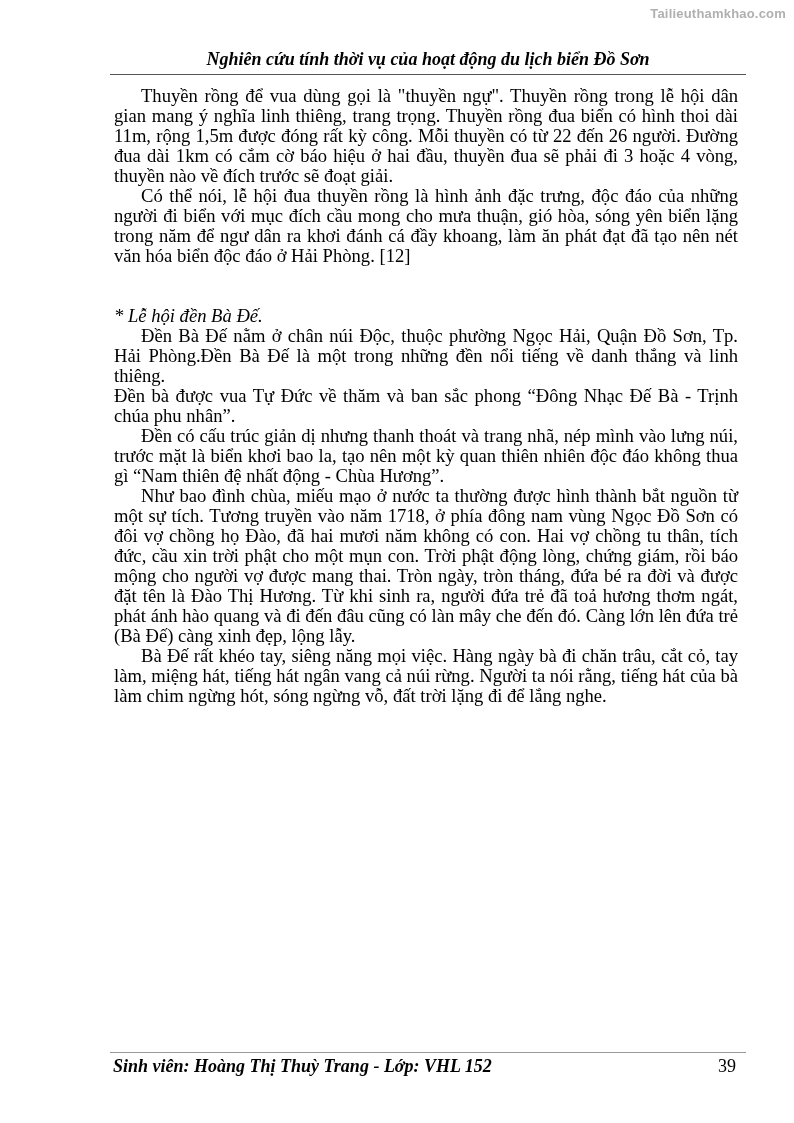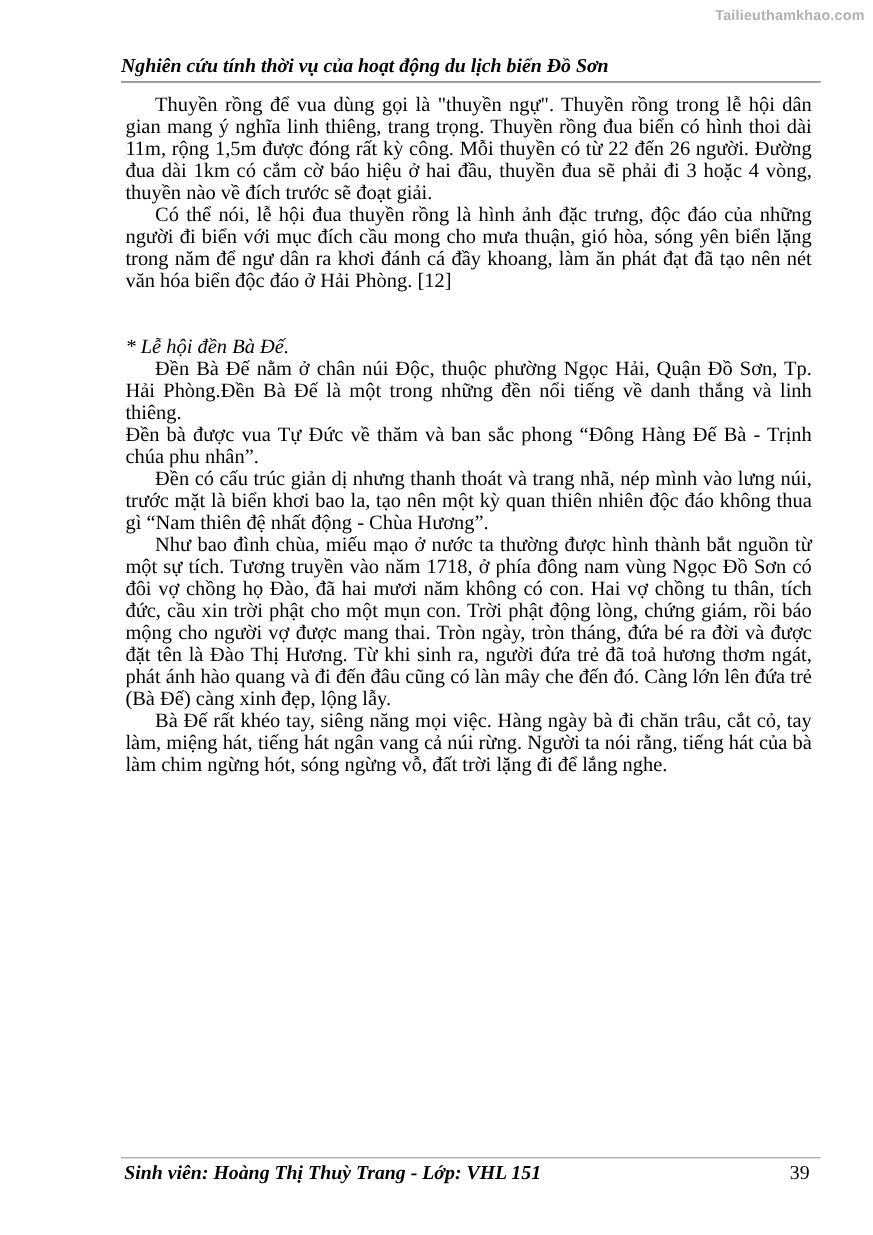--- a/index.html
+++ b/index.html
@@ -1,20 +1,20 @@
 <!DOCTYPE html>
 <html><head>
   <meta charset="utf-8">
   <style>
     html, body { margin: 0; padding: 0; background: #ffffff; }
     body { width: 794px; height: 1123px; position: relative; overflow: hidden;
            font-family: "Liberation Serif", "DejaVu Serif", serif; color: #000; }
     .watermark { position: absolute; top: 6px; right: 8px; font-family: "Liberation Sans", "DejaVu Sans", sans-serif;
                  font-size: 13px; color: #b0b0b0; letter-spacing: 0.2px; font-weight: bold; }
-    .header-title { position: absolute; top: 48px; left: 110px; width: 636px; text-align: left;
+    .header-title { position: absolute; top: 48px; left: 110px; width: 636px; text-align: center;
                     font-weight: bold; font-style: italic; font-size: 18px; line-height: 22px; }
     .header-rule { position: absolute; top: 74px; left: 110px; width: 636px; height: 0;
                    border-top: 1.3px solid #555; }
     .body { position: absolute; top: 86px; left: 114px; width: 624px; font-size: 18.6px; line-height: 20px; }
     .p { margin: 0; text-align: justify; text-align-last: left; }
     .indent { text-indent: 27px; }
     .heading-italic { font-style: italic; margin-top: 40px; }
     .footer-rule { position: absolute; top: 1052px; left: 110px; width: 636px; border-top: 1.5px solid #9a9a9a; }
     .footer-left { position: absolute; top: 1054px; left: 113px; font-weight: bold; font-style: italic; font-size: 18px; line-height: 24px; }
     .footer-right { position: absolute; top: 1054px; right: 58px; font-size: 18px; line-height: 24px; }
@@ -25,21 +25,21 @@
 <div class="watermark">Tailieuthamkhao.com</div>
 
 <div class="header-title">Nghiên cứu tính thời vụ của hoạt động du lịch biển Đồ Sơn</div>
 <div class="header-rule"></div>
 
 <div class="body">
   <p class="p indent">Thuyền rồng để vua dùng gọi là "thuyền ngự". Thuyền rồng trong lễ hội dân gian mang ý nghĩa linh thiêng, trang trọng. Thuyền rồng đua biển có hình thoi dài 11m, rộng 1,5m được đóng rất kỳ công. Mỗi thuyền có từ 22 đến 26 người. Đường đua dài 1km có cắm cờ báo hiệu ở hai đầu, thuyền đua sẽ phải đi 3 hoặc 4 vòng, thuyền nào về đích trước sẽ đoạt giải.</p>
   <p class="p indent">Có thể nói, lễ hội đua thuyền rồng là hình ảnh đặc trưng, độc đáo của những người đi biển với mục đích cầu mong cho mưa thuận, gió hòa, sóng yên biển lặng trong năm để ngư dân ra khơi đánh cá đầy khoang, làm ăn phát đạt đã tạo nên nét văn hóa biển độc đáo ở Hải Phòng. [12]</p>
   <p class="p heading-italic">* Lễ hội đền Bà Đế.</p>
   <p class="p indent">Đền Bà Đế nằm ở chân núi Độc, thuộc phường Ngọc Hải, Quận Đồ Sơn, Tp. Hải Phòng.Đền Bà Đế là một trong những đền nổi tiếng về danh thắng và linh thiêng.</p>
-  <p class="p">Đền bà được vua Tự Đức về thăm và ban sắc phong “Đông Hàng Đế Bà - Trịnh chúa phu nhân”.</p>
+  <p class="p">Đền bà được vua Tự Đức về thăm và ban sắc phong “Đông Nhạc Đế Bà - Trịnh chúa phu nhân”.</p>
   <p class="p indent">Đền có cấu trúc giản dị nhưng thanh thoát và trang nhã, nép mình vào lưng núi, trước mặt là biển khơi bao la, tạo nên một kỳ quan thiên nhiên độc đáo không thua gì “Nam thiên đệ nhất động - Chùa Hương”.</p>
   <p class="p indent">Như bao đình chùa, miếu mạo ở nước ta thường được hình thành bắt nguồn từ một sự tích. Tương truyền vào năm 1718, ở phía đông nam vùng Ngọc Đồ Sơn có đôi vợ chồng họ Đào, đã hai mươi năm không có con. Hai vợ chồng tu thân, tích đức, cầu xin trời phật cho một mụn con. Trời phật động lòng, chứng giám, rồi báo mộng cho người vợ được mang thai. Tròn ngày, tròn tháng, đứa bé ra đời và được đặt tên là Đào Thị Hương. Từ khi sinh ra, người đứa trẻ đã toả hương thơm ngát, phát ánh hào quang và đi đến đâu cũng có làn mây che đến đó. Càng lớn lên đứa trẻ (Bà Đế) càng xinh đẹp, lộng lẫy.</p>
   <p class="p indent">Bà Đế rất khéo tay, siêng năng mọi việc. Hàng ngày bà đi chăn trâu, cắt cỏ, tay làm, miệng hát, tiếng hát ngân vang cả núi rừng. Người ta nói rằng, tiếng hát của bà làm chim ngừng hót, sóng ngừng vỗ, đất trời lặng đi để lắng nghe.</p>
 </div>
 
 <div class="footer-rule"></div>
-<div class="footer-left">Sinh viên: Hoàng Thị Thuỳ Trang - Lớp: VHL 151</div>
+<div class="footer-left">Sinh viên: Hoàng Thị Thuỳ Trang - Lớp: VHL 152</div>
 <div class="footer-right">39</div>
 
 </body></html>

